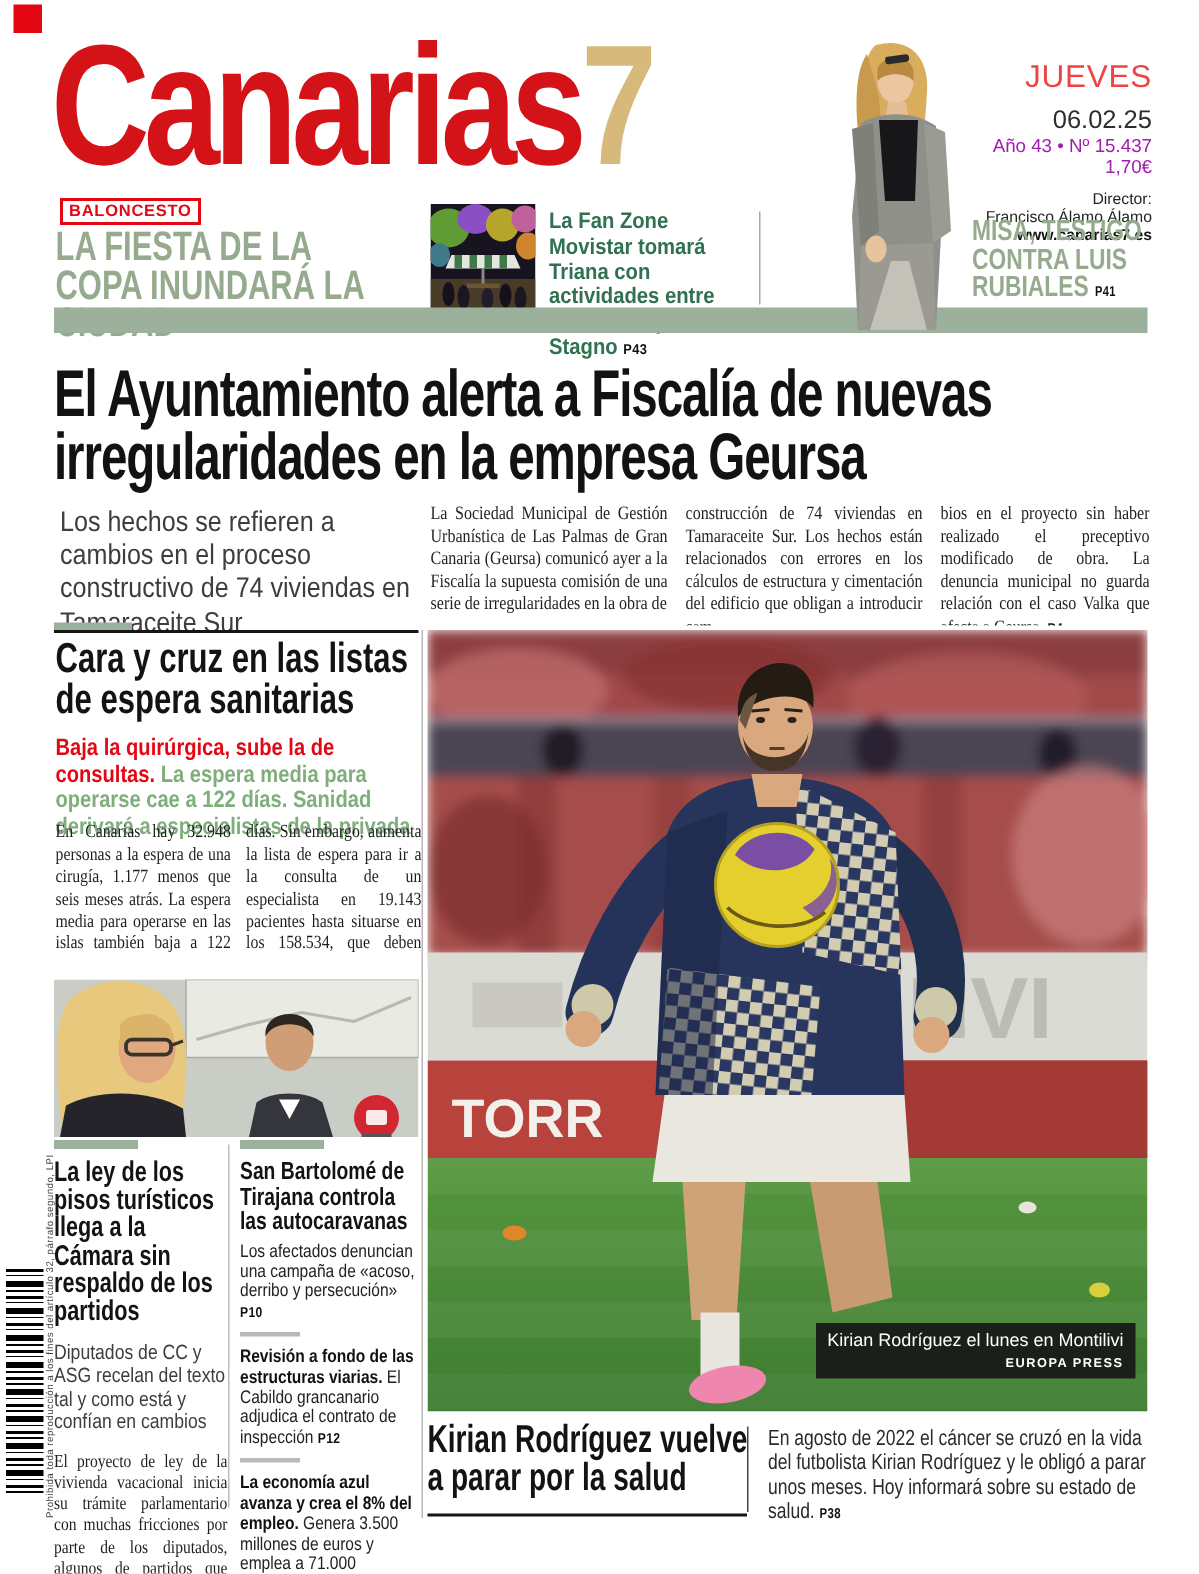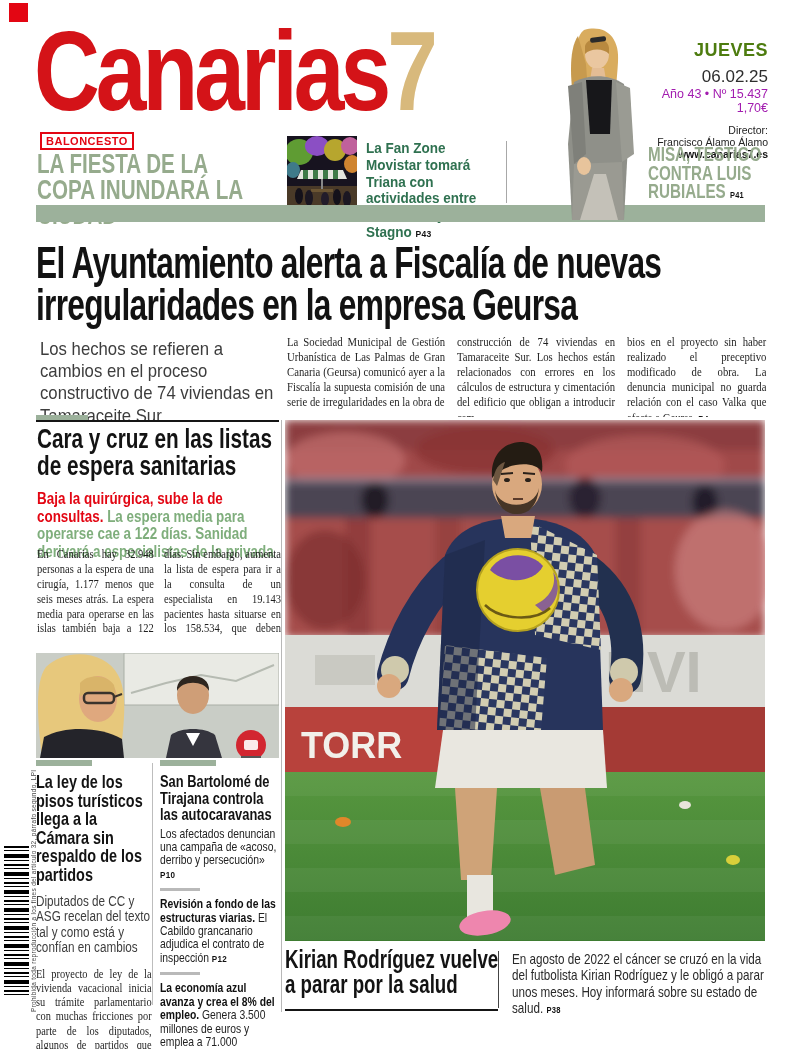--- a/index.html
+++ b/index.html
@@ -8,21 +8,21 @@
   .abs{position:absolute;}
   .cond{transform-origin:0 0;}
   .serif{font-family:"Liberation Serif",serif;}
   .jst{text-align:justify;}
   .pageref{font-weight:bold;font-size:9.5px;color:#111;font-family:"Liberation Sans",sans-serif;letter-spacing:.3px;}
 
   .corner-mark{left:9px;top:3px;width:19px;height:19px;background:#e30613;}
   .logo{left:34px;top:20px;font-size:114px;font-weight:bold;letter-spacing:-5px;line-height:.9;color:#d41318;transform:scaleX(.8);white-space:nowrap;}
   .logo .seven{color:#d8b97c;}
   .mast-right{right:31px;top:40px;text-align:right;color:#222;}
-  .mast-right .day{font-size:18px;font-weight:bold;letter-spacing:.5px;color:#4d7c0f;}
+  .mast-right .day{font-size:21px;font-weight:normal;letter-spacing:.5px;color:#ef4444;}
   .mast-right .date{font-size:17px;margin-top:6px;color:#2d2d2d;}
   .mast-right .edition,.mast-right .price{font-size:12.5px;color:#a21caf;}
   .mast-right .dirlab{font-size:10.5px;margin-top:9px;color:#222;}
   .mast-right .dirname{font-size:10.5px;color:#222;}
   .mast-right .web{font-size:10.5px;font-weight:bold;color:#111;}
 
   .t-kicker{left:40px;top:132px;border:2px solid #e30613;color:#e30613;font-size:11px;font-weight:bold;padding:1px 4px;letter-spacing:.5px;}
   .t-head1{left:37px;top:151px;width:306px;font-size:27.5px;font-weight:bold;line-height:.93;color:#96ab8d;transform:scaleX(.75);text-transform:uppercase;}
   .fanphoto{left:287px;top:136px;width:70px;height:73px;}
   .t-center{left:366px;top:140px;width:152px;transform:scaleX(.9);font-size:15px;font-weight:bold;line-height:1.12;color:#2f7150;}
@@ -273,20 +273,24 @@
         <path d="M207,58 C205,30 225,22 235,22 C252,22 259,34 257,52 C250,40 220,42 207,58 Z" fill="#241c13"></path>
         <path d="M208,60 C210,48 214,44 220,42 L212,66 Z" fill="#6d5640"></path>
         <path d="M210,70 C214,90 250,90 254,68 C252,86 244,94 232,94 C220,94 212,86 210,70 Z" fill="#463526"></path>
         <ellipse cx="222" cy="60" rx="3" ry="2" fill="#2a211a"></ellipse>
         <ellipse cx="243" cy="60" rx="3" ry="2" fill="#2a211a"></ellipse>
         <path d="M216,54 L228,53" stroke="#2a211a" stroke-width="2"></path>
         <path d="M238,53 L250,54" stroke="#2a211a" stroke-width="2"></path>
         <path d="M228,79 L238,79" stroke="#5a3a2a" stroke-width="2"></path>
       </g>
     </svg>
+    <div class="kirian-cap">
+      <span>Kirian Rodríguez el lunes en Montilivi</span>
+      <span class="credit">EUROPA PRESS</span>
+    </div>
   </div>
 
   <div class="abs housing">
     <div class="gbar"></div>
     <h3 class="h-head" style="margin:0;">La ley de los pisos turísticos llega a la Cámara sin respaldo de los partidos</h3>
     <div class="h-sub">Diputados de CC y ASG recelan del texto tal y como está y confían en cambios</div>
     <div class="h-body serif">
       <span>El proyecto de ley de la vivienda vacacional inicia su trámite parlamentario con muchas fricciones por parte de los diputados, algunos de partidos que conforman y sostienen al Gobierno.</span>
       
     </div>

